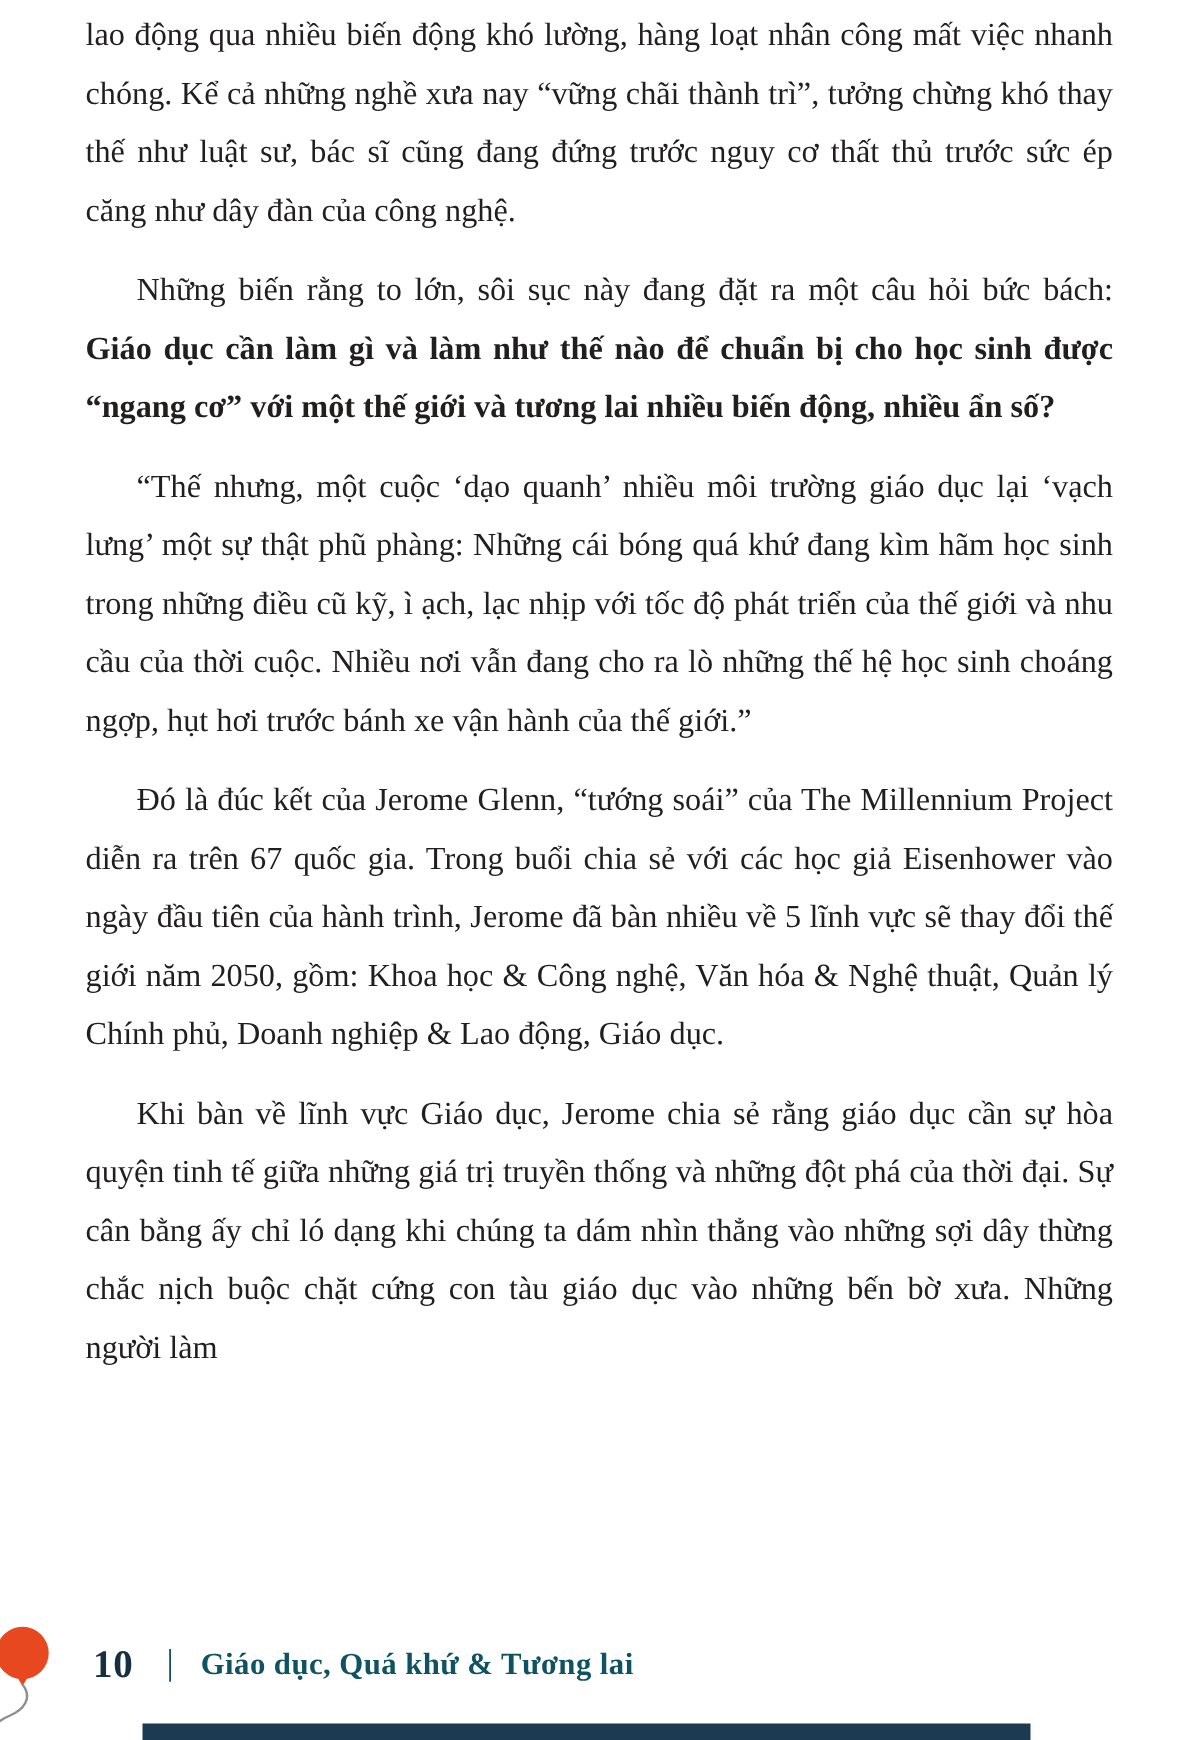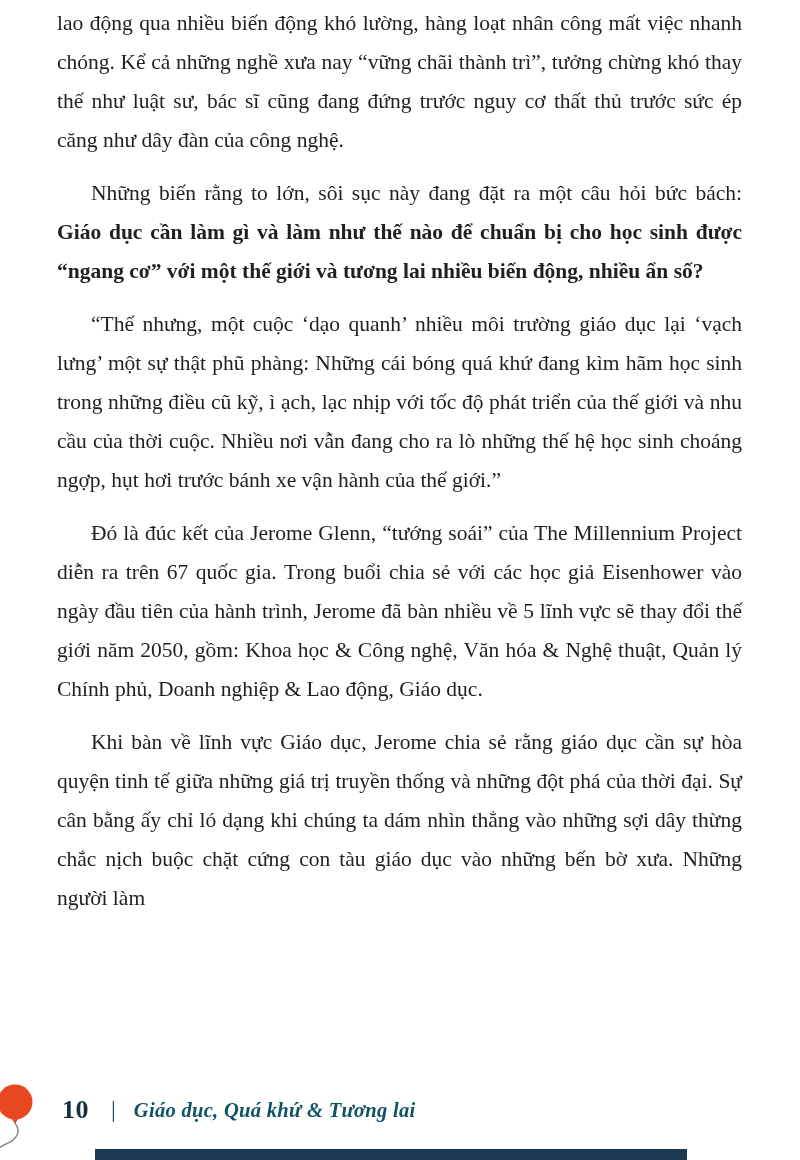--- a/index.html
+++ b/index.html
@@ -46,21 +46,20 @@
     color: #0f5264;
     margin: 0 18px 0 22px;
     font-weight: normal;
     transform: translateY(-1px);
   }
   .book-title {
     font-size: 20.5px;
     font-weight: 600;
     color: #0f5264;
     letter-spacing: 0.3px;
-    font-style: italic;
   }
   .balloon-wrap {
     position: absolute;
     left: -2px;
     top: 1082px;
     width: 56px;
     height: 76px;
   }
   .bottom-bar {
     position: absolute;

